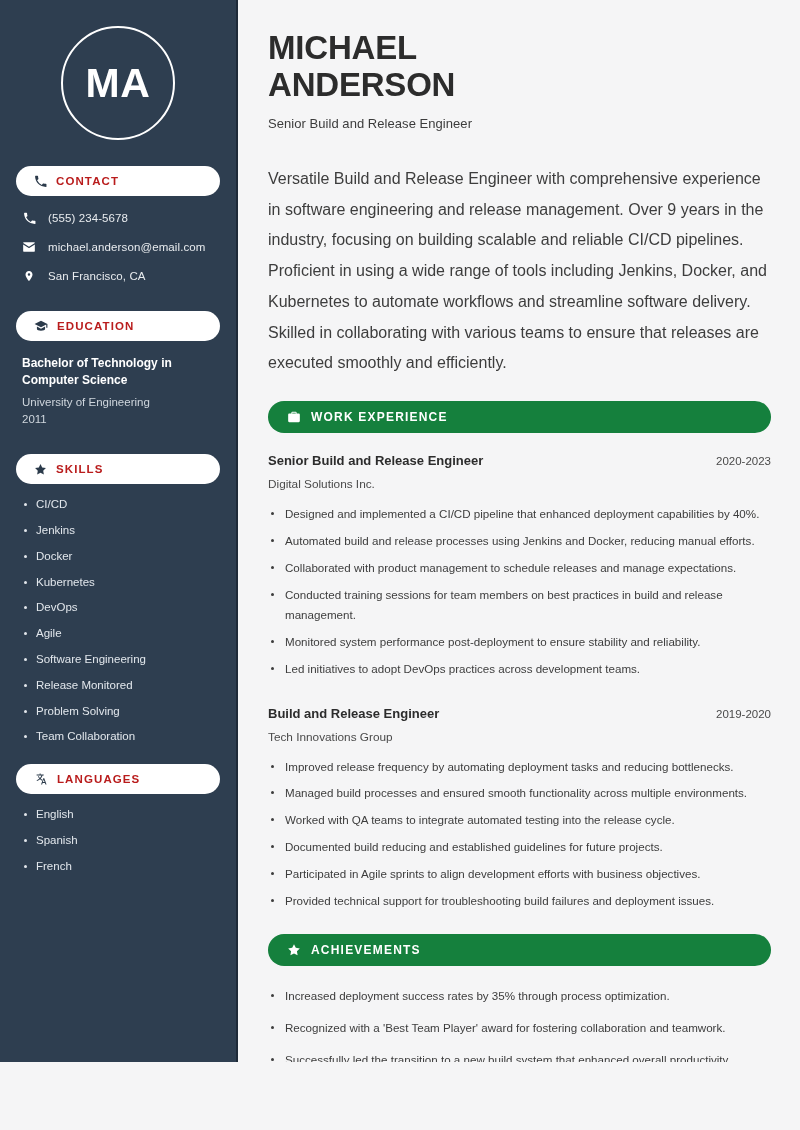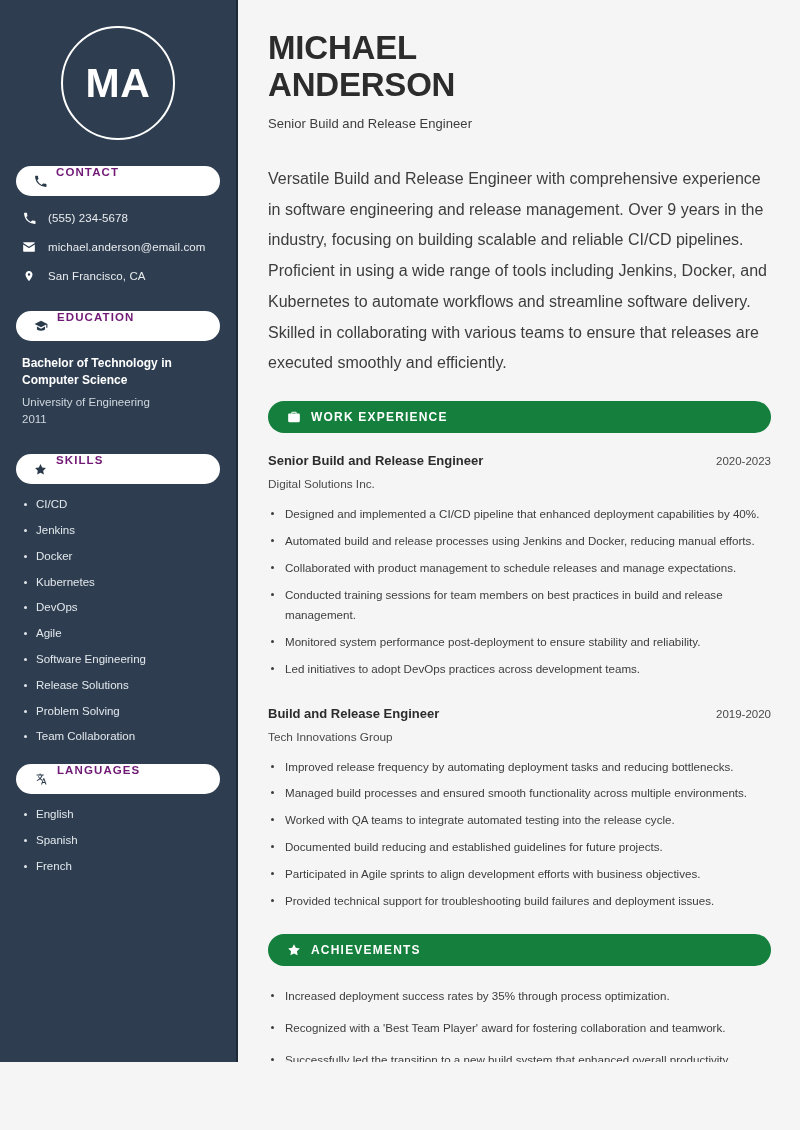--- a/index.html
+++ b/index.html
@@ -50,24 +50,25 @@
     font-size: 41px;
     font-weight: bold;
     letter-spacing: 0.5px;
     color: #ffffff;
     line-height: 1;
   }
 
   
   .pill {
     background: #ffffff;
-    color: #701a75;
+    color: #b91c1c;
     border-radius: 999px;
     height: 30px;
     display: flex;
+    align-items: center;
     gap: 9px;
     padding: 0 18px;
     margin-bottom: 14px;
   }
   .pill-label {
     font-size: 11.5px;
     font-weight: bold;
     letter-spacing: 1.1px;
     white-space: nowrap;
   }
@@ -312,21 +313,21 @@
     </div>
 
     <ul class="side-list">
       <li>CI/CD</li>
       <li>Jenkins</li>
       <li>Docker</li>
       <li>Kubernetes</li>
       <li>DevOps</li>
       <li>Agile</li>
       <li>Software Engineering</li>
-      <li>Release Solutions</li>
+      <li>Release Monitored</li>
       <li>Problem Solving</li>
       <li>Team Collaboration</li>
     </ul>
 
     <div class="gap-languages"></div>
 
     <div class="pill">
       <span class="ico">
         <svg width="14" height="14" viewBox="0 0 24 24" fill="#2b3a4a">
             <path d="M11.3 4.2V2.6H9.7v1.6H4.5v1.6h8.2c-.4 1.6-1.3 3.1-2.5 4.4-.8-.9-1.5-1.9-2-3H6.6c.6 1.5 1.5 2.9 2.6 4.1-1.3 1.2-2.9 2.1-4.7 2.7l.6 1.5c2-.7 3.8-1.8 5.3-3.2 1 1 2.1 1.8 3.3 2.5l.6-1.6c-1-.5-1.9-1.2-2.7-2 1.5-1.7 2.6-3.6 3-5.4h2V4.2h-5.3zM17.6 10.5h-1.7l-3.8 10.9h1.8l.9-2.7h4l.9 2.7h1.8l-3.9-10.9zm-2.3 6.6 1.4-4.2 1.4 4.2h-2.8z"></path>

